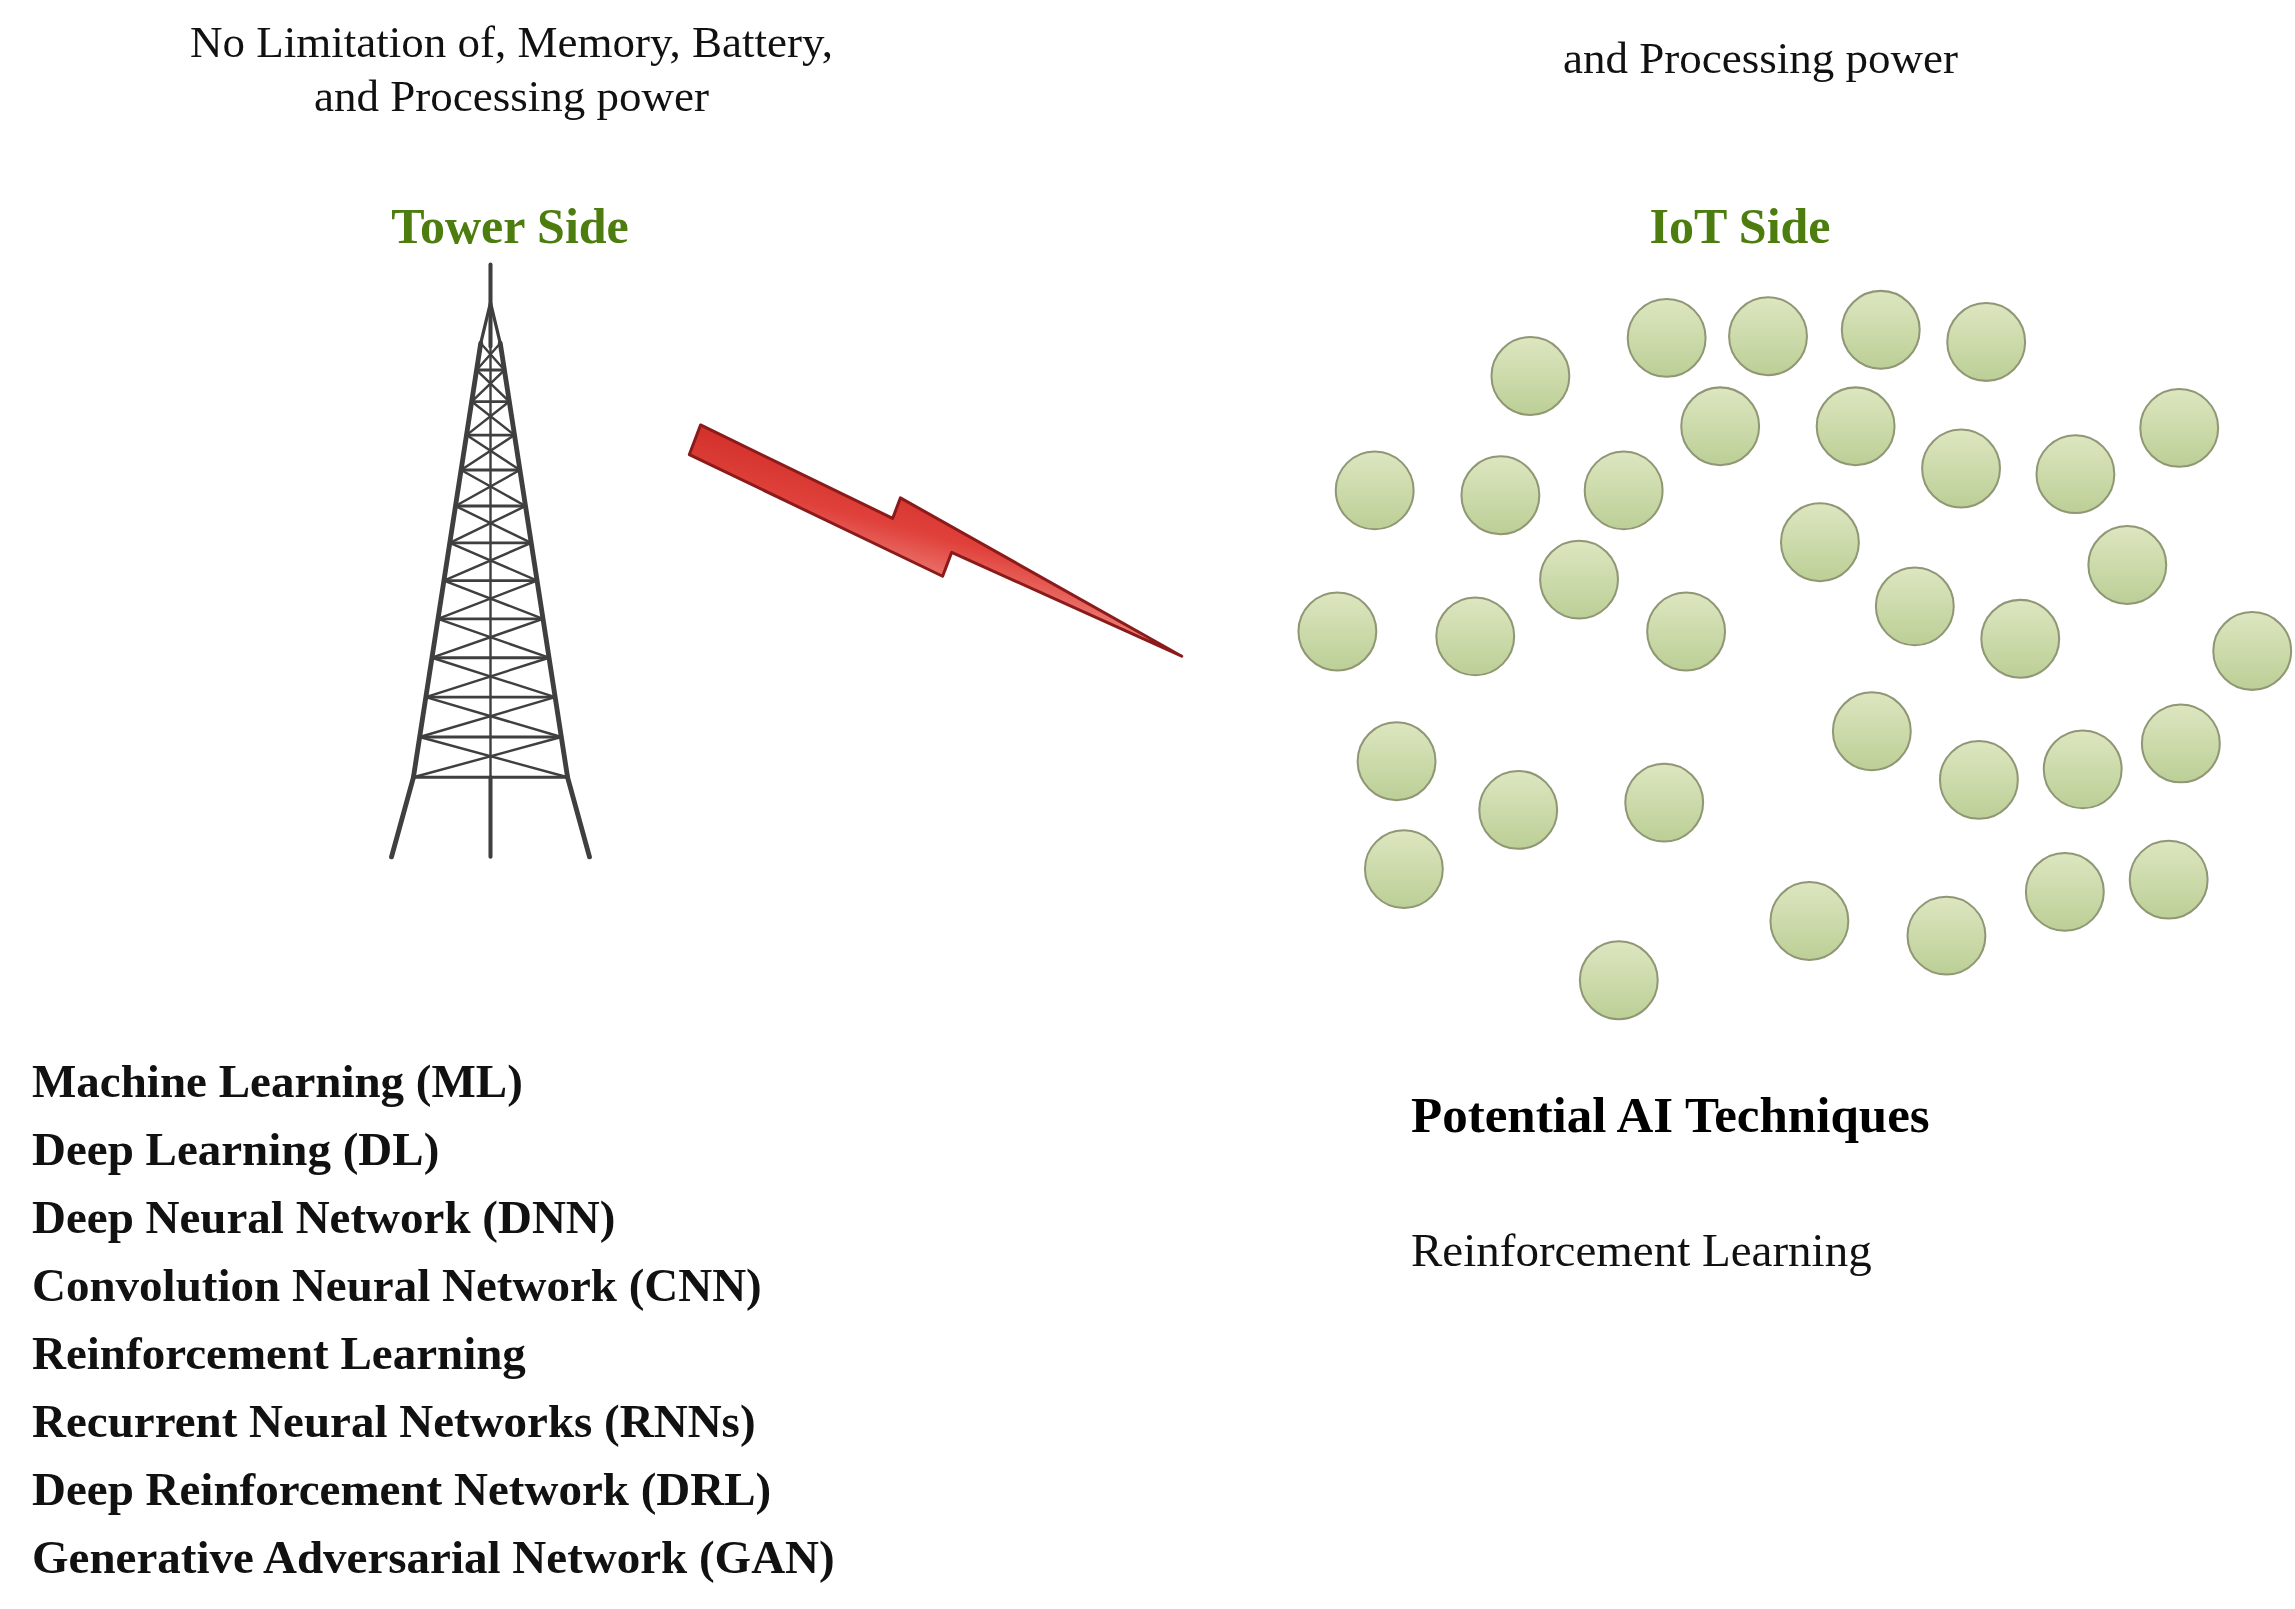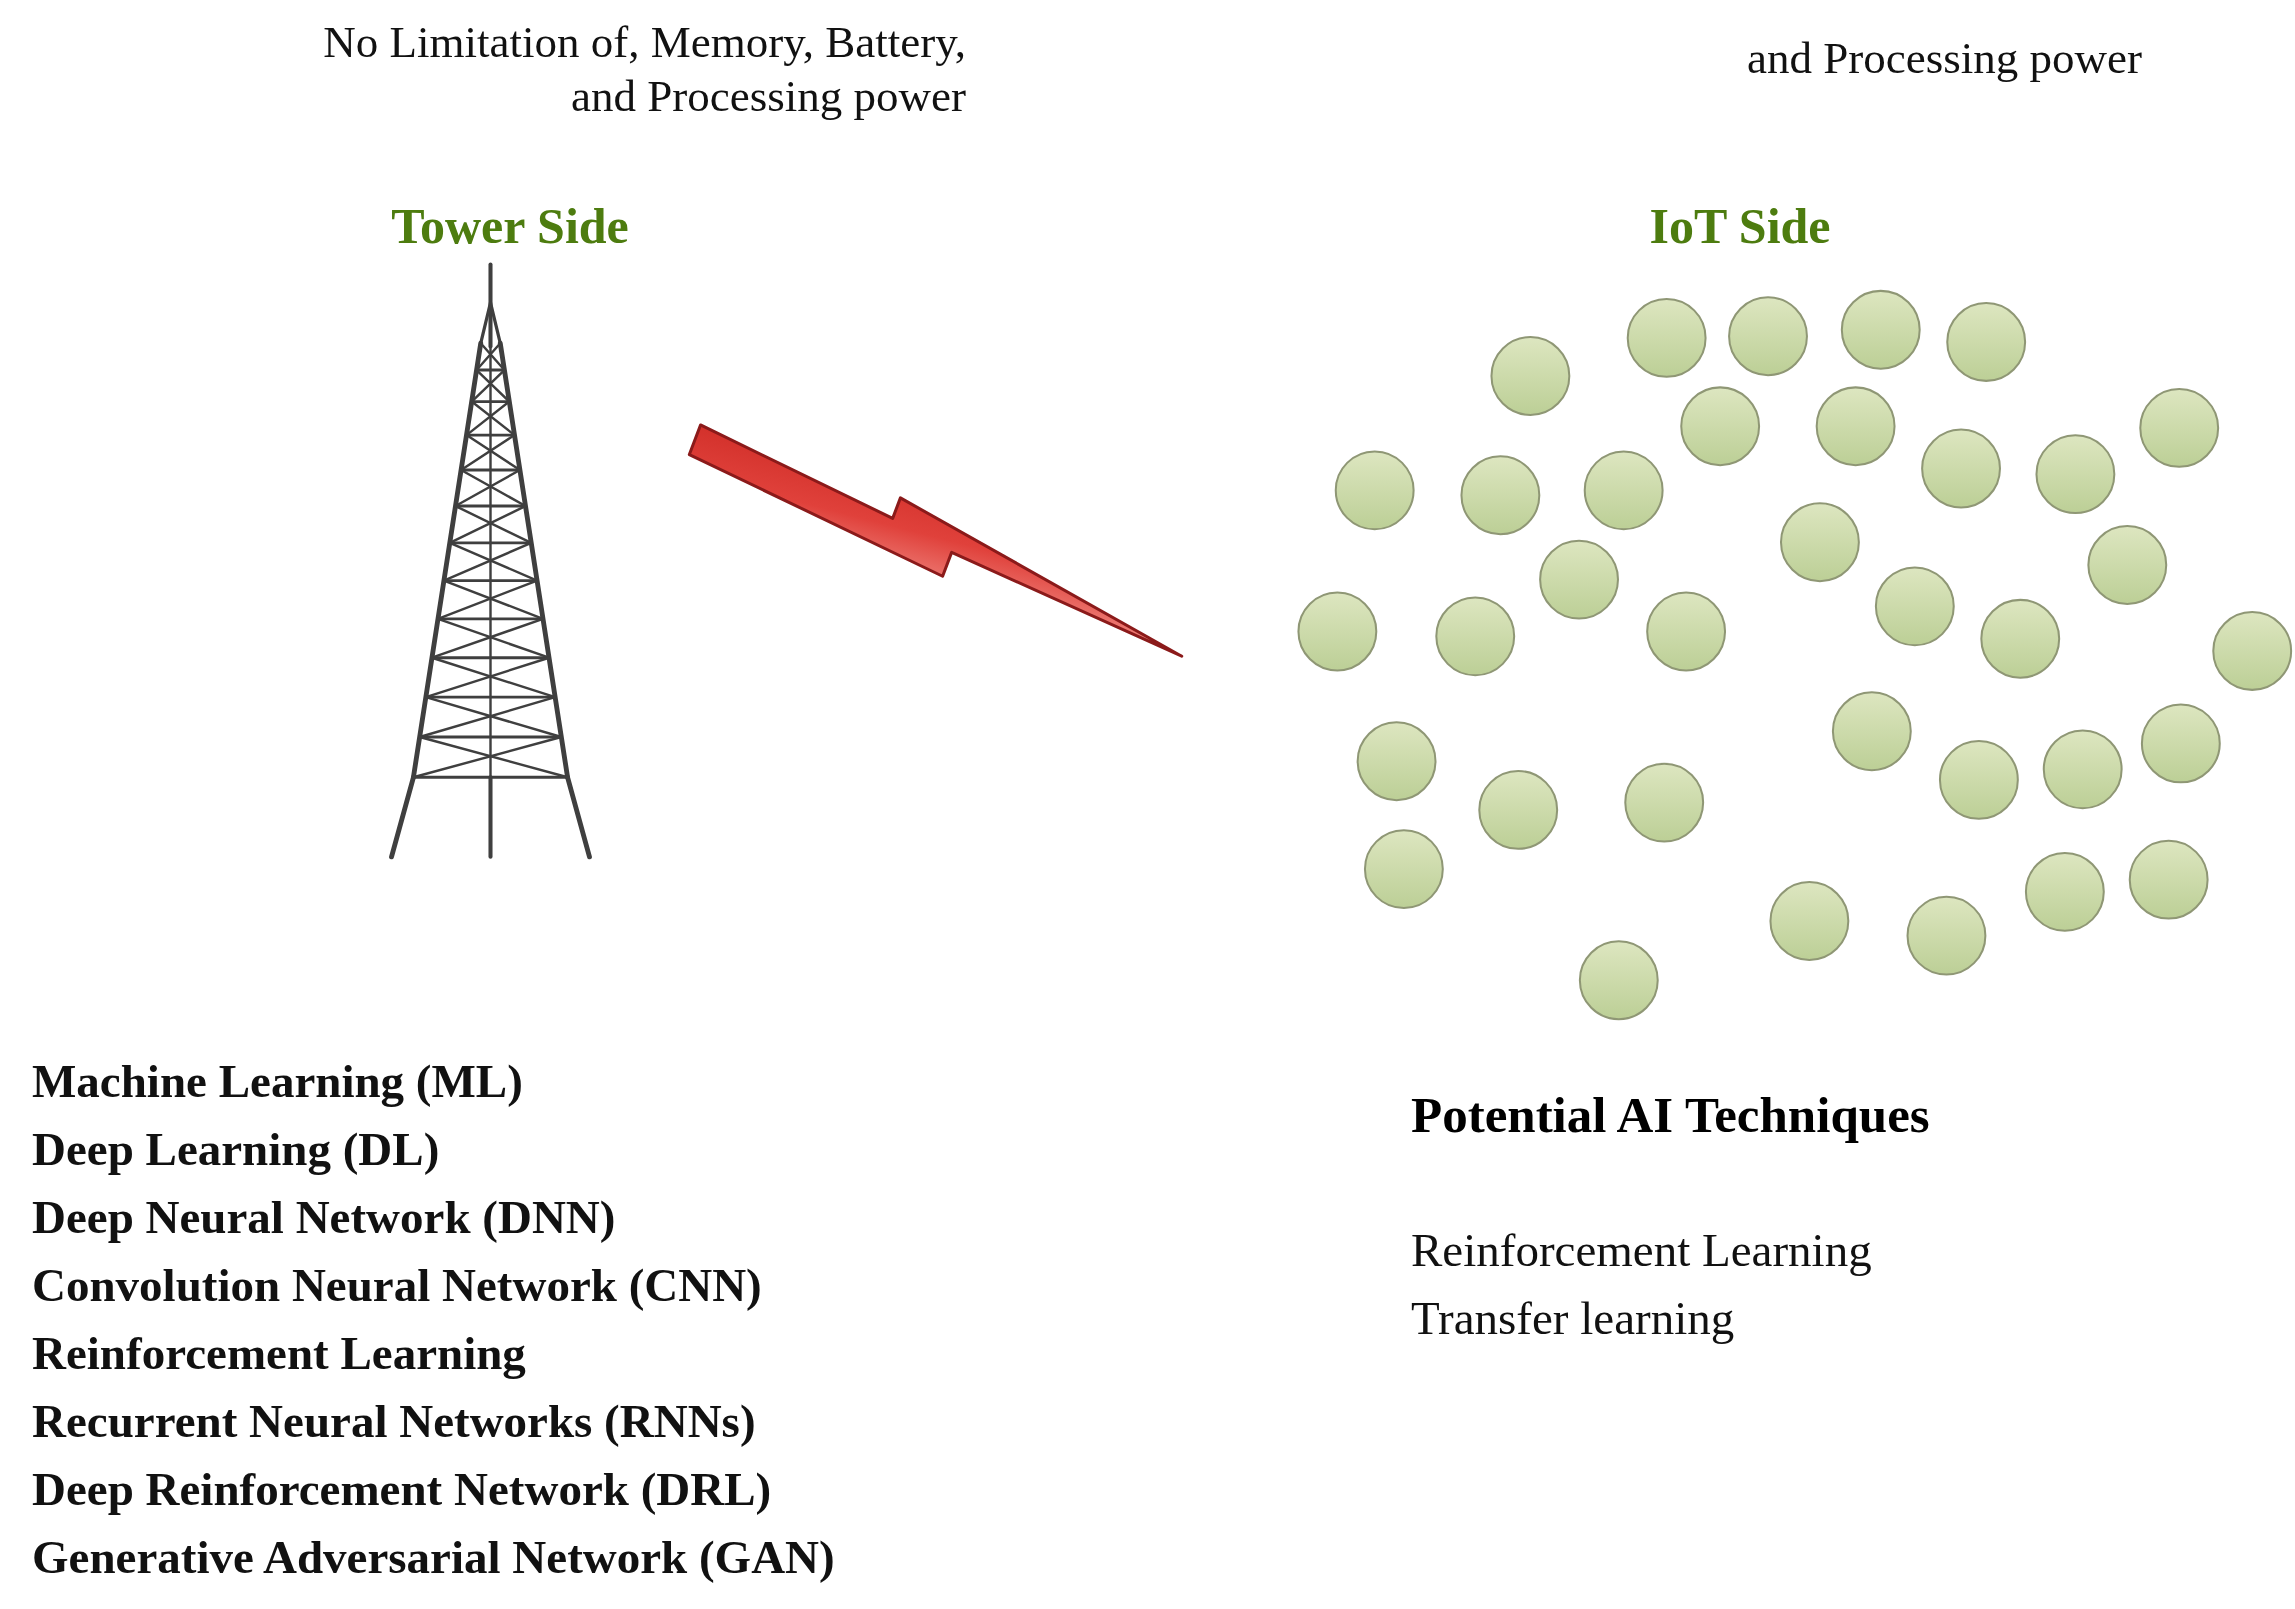--- a/index.html
+++ b/index.html
@@ -1,21 +1,21 @@
 <!DOCTYPE html>
 <html style="font-size:13px"><head>
 <meta charset="utf-8">
 <style>
   html,body{margin:0;padding:0;background:#ffffff;}
   body{
     width:2295px;height:1609px;position:relative;overflow:hidden;
     font-family:"Liberation Serif", serif;color:#1a1a1a;
   }
   .figure{position:absolute;inset:0;}
-  .note{position:absolute;font-size:45px;line-height:1.22;text-align:right;color:#111;}
+  .note{position:absolute;font-size:45px;line-height:1.22;text-align:center;color:#111;}
   .note.left{left:57px;top:14.6px;width:909px;}
   .note.right{left:1379px;top:31px;width:763px;}
   .side-title{position:absolute;font-size:50px;font-weight:bold;margin:12px;text-align:center;color:#4d7c0f;}
   .side-title.tower{left:295px;top:185px;width:406px;}
   .side-title.iot{left:1525px;top:185px;width:406px;}
   .tech-heading{position:absolute;font-size:51px;font-weight:bold;margin:0;color:#000;white-space:nowrap;}
   .tech-heading.tower{left:32px;top:925px;}
   .tech-heading.iot{left:1411px;top:1086px;}
   .tech-list{position:absolute;font-size:47px;line-height:68px;color:#111;}
   .tech-list.tower{left:32px;top:1047px;font-weight:bold;}
@@ -153,17 +153,16 @@
       <div class="tech-item">Convolution Neural Network (CNN)</div>
       <div class="tech-item">Reinforcement Learning</div>
       <div class="tech-item">Recurrent Neural Networks (RNNs)</div>
       <div class="tech-item">Deep Reinforcement Network (DRL)</div>
       <div class="tech-item">Generative Adversarial Network (GAN)</div>
     </div>
 
   <h3 class="tech-heading iot">Potential AI Techniques</h3>
   <div class="tech-list iot">
       <div class="tech-item">Reinforcement Learning</div>
-      <div class="tech-item">Transfer learning</div>
     </div>
 
 </div>
 
 
 </body></html>

